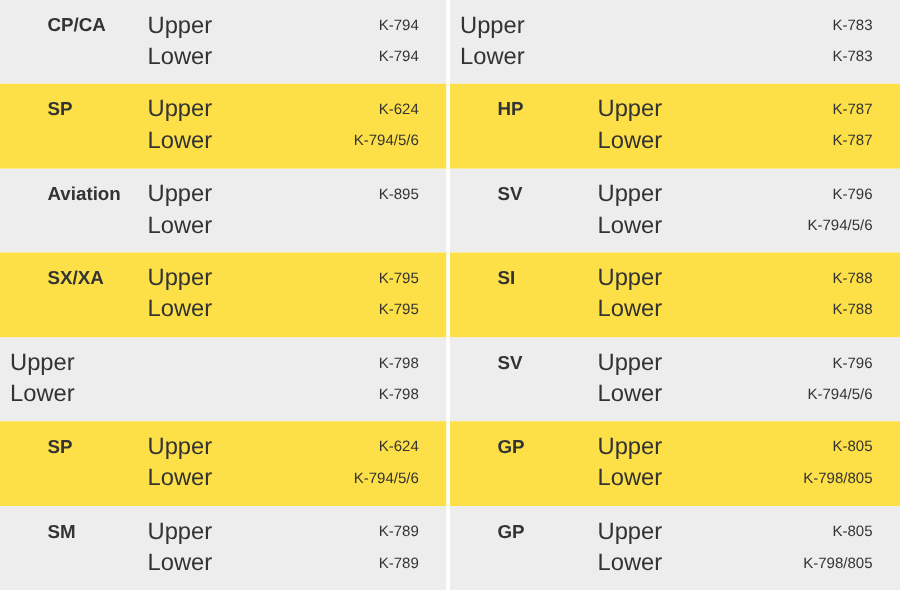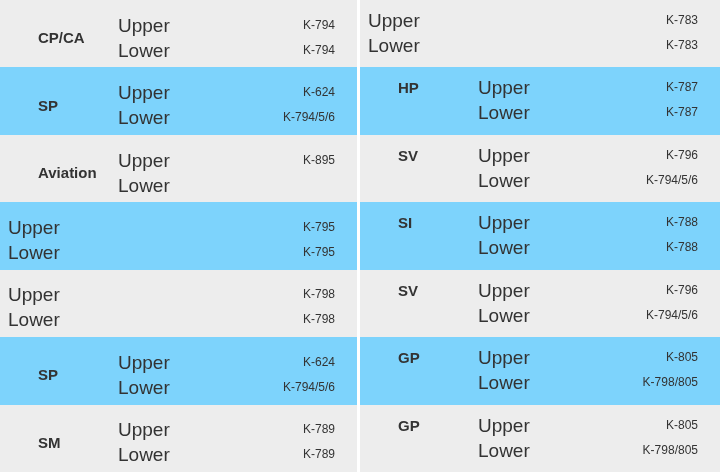--- a/index.html
+++ b/index.html
@@ -21,33 +21,32 @@
   }
   .row {
     display: flex;
     flex: 1 1 0;
     min-height: 0;
   }
   .row.odd {
     background: #ededed;
   }
   .row.even {
-    background: #7dd3fc;
+    background: #fde047;
   }
   .half {
     display: flex;
     flex: 1 1 50%;
     min-width: 0;
     align-items: flex-start;
     box-sizing: border-box;
     padding: 8px 0 0 0;
   }
   .half.left {
     border-right: 3px solid #ffffff;
-    align-items: center;
   }
   .cell-label {
     flex: 0 0 110px;
     box-sizing: border-box;
     padding-left: 38px;
     font-weight: bold;
     font-size: 15px;
     color: #333333;
     line-height: 25px;
     white-space: nowrap;
@@ -152,20 +151,21 @@
       </div>
       <div class="cell-codes">
         <span class="line">K-796</span>
         <span class="line">K-794/5/6</span>
       </div>
     </div>
   </div>
 
   <div class="row even">
     <div class="half left">
+      <div class="cell-label">SX/XA</div>
       <div class="cell-levels">
         <span class="line">Upper</span>
         <span class="line">Lower</span>
       </div>
       <div class="cell-codes">
         <span class="line">K-795</span>
         <span class="line">K-795</span>
       </div>
     </div>
     <div class="half right">

